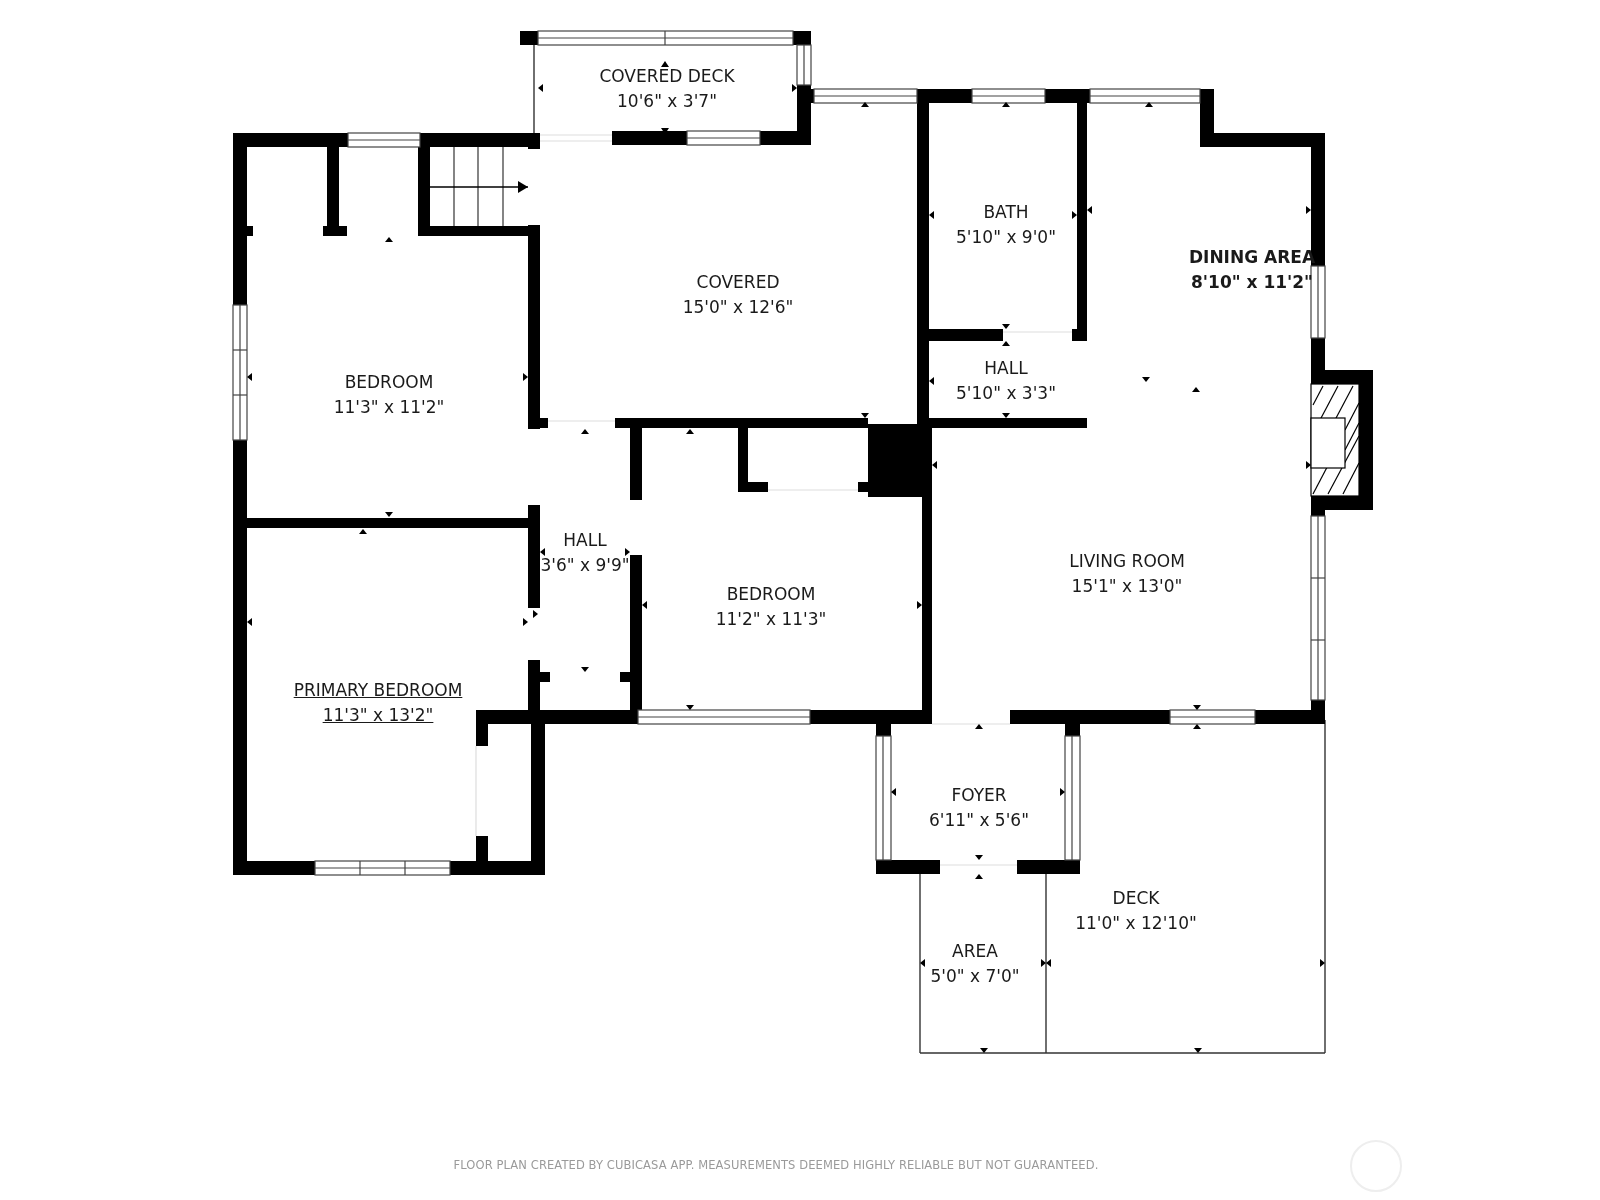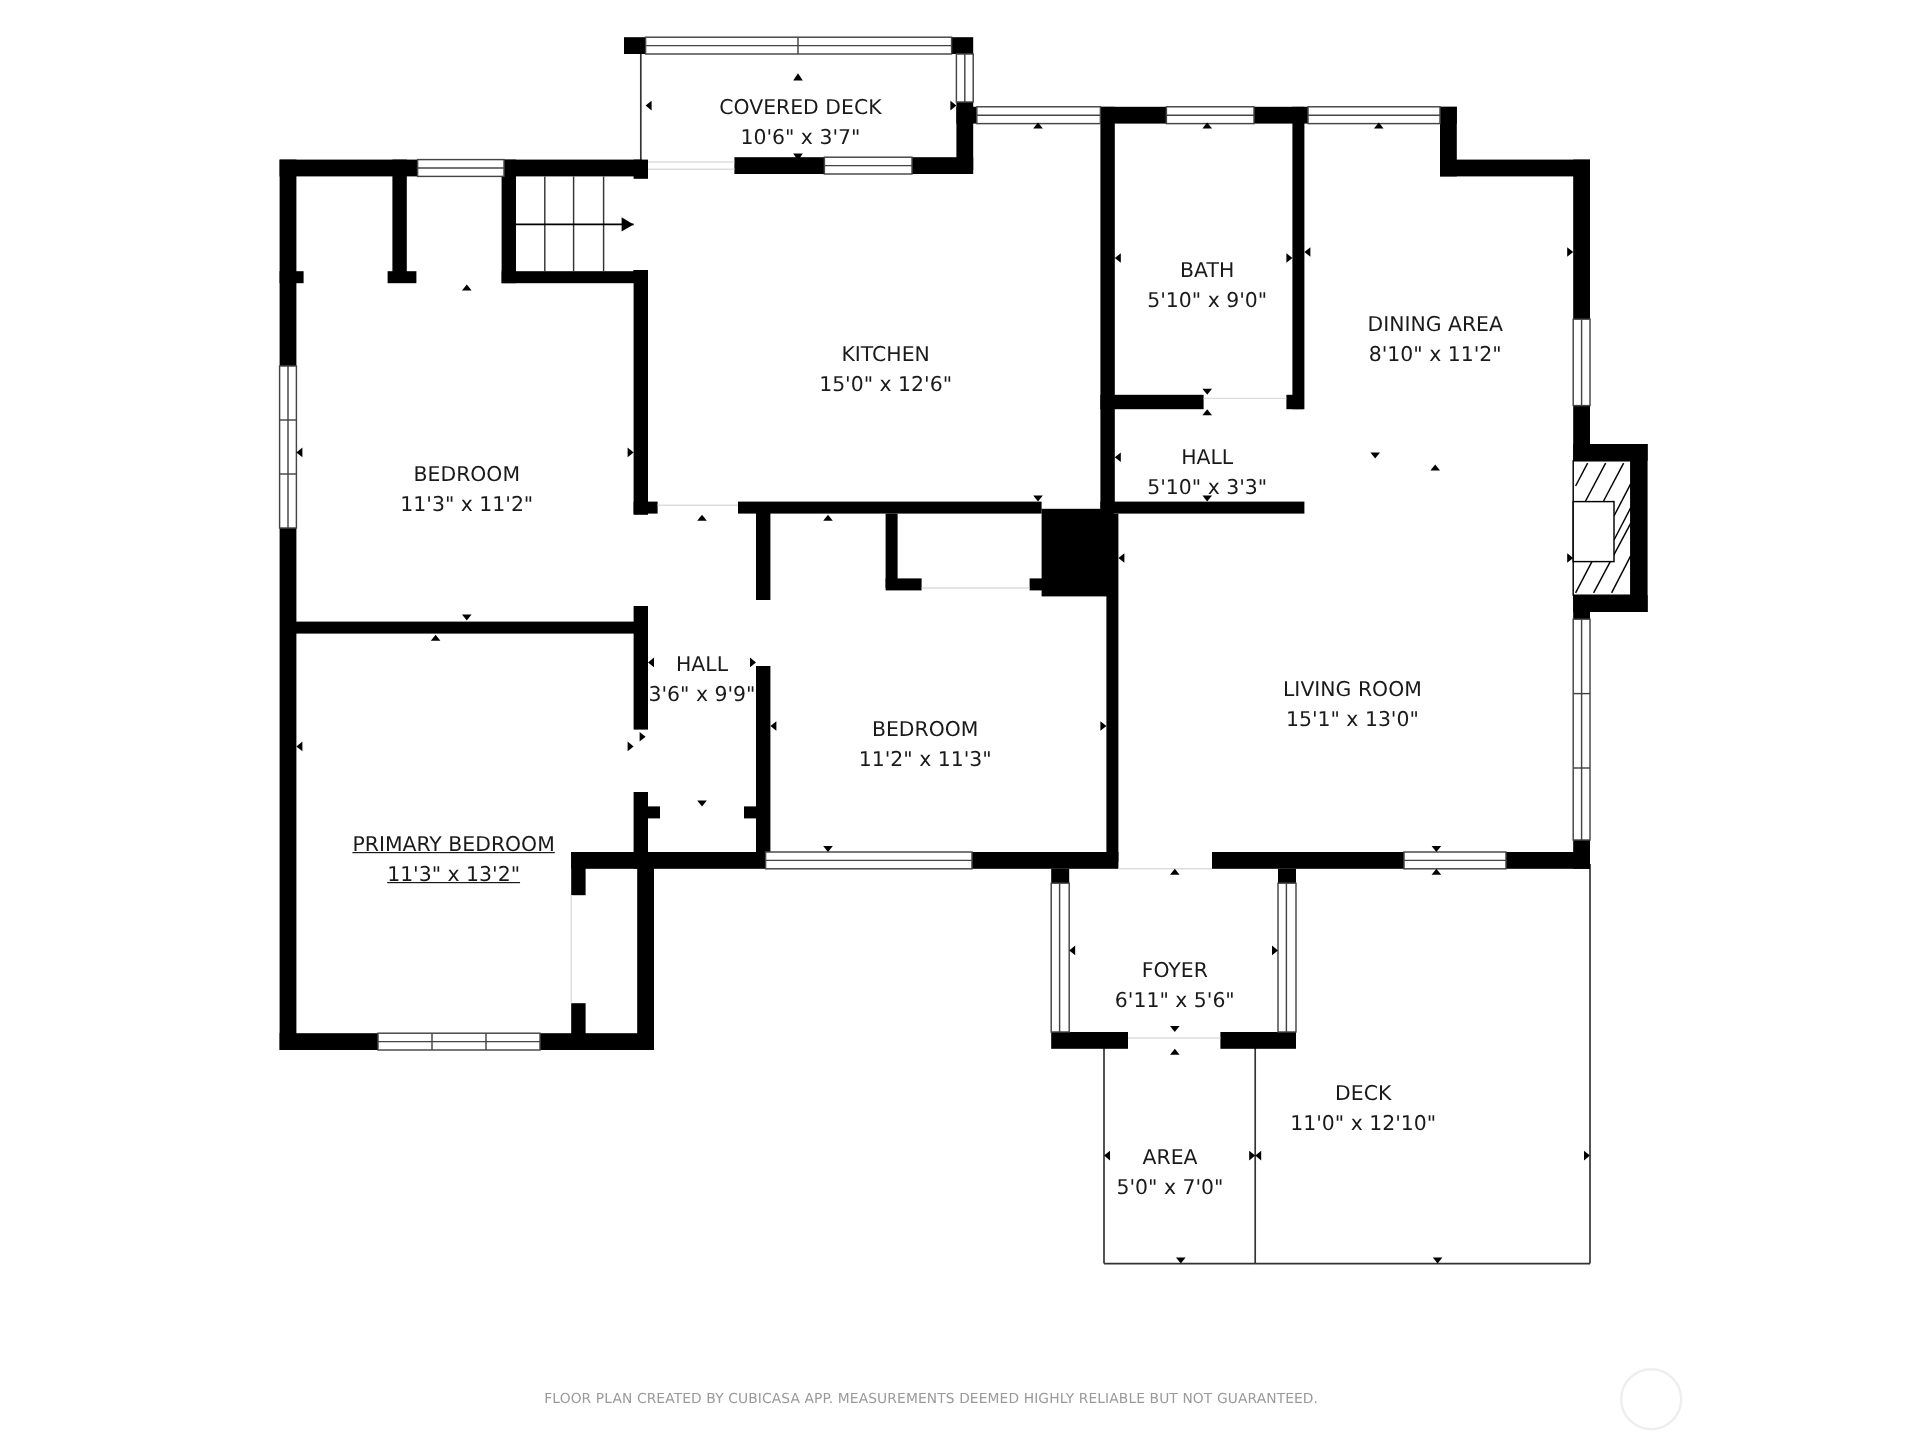--- a/index.html
+++ b/index.html
@@ -1,18 +1,18 @@
 <!DOCTYPE html>
 <html><head>
 <meta charset="utf-8">
 <style>
   html, body { margin: 0; padding: 0; background: #ffffff; }
   body { width: 1600px; height: 1200px; position: relative; overflow: hidden; font-family: "DejaVu Sans", sans-serif; }
   #plan { position: absolute; left: 0; top: 0; width: 1600px; height: 1200px; }
-  .room-label { position: absolute; text-align: center; color: #1a1a1a; font-size: 17px; line-height: 25px; transform: translateX(-50%); white-space: nowrap; font-family: "DejaVu Sans", sans-serif; margin-top: 14px; }
+  .room-label { position: absolute; text-align: center; color: #1a1a1a; font-size: 17px; line-height: 25px; transform: translateX(-50%); white-space: nowrap; font-family: "DejaVu Sans", sans-serif; }
   .footer { position: absolute; left: 0; width: 1552px; top: 1158px; text-align: center; font-size: 11.5px; color: #9a9a9a; letter-spacing: 0.1px; font-family: "DejaVu Sans", sans-serif; }
   .compass { position: absolute; left: 1350px; top: 1140px; width: 52px; height: 52px; border: 2px solid #eeeeee; border-radius: 50%; box-sizing: border-box; }
 </style>
 </head>
 <body>
 
 <svg id="plan" viewBox="0 0 1600 1200" xmlns="http://www.w3.org/2000/svg">
 
   <g fill="none" stroke="#333" stroke-width="1.4">
 
@@ -242,28 +242,28 @@
     <polygon points="1325,963 1320,959 1320,967"></polygon>
     <polygon points="538,614 533,610 533,618"></polygon>
   </g>
 </svg>
 
 <div class="room-label" style="left:667px;top:64px;">
   <div>COVERED DECK</div>
   <div>10'6" x 3'7"</div>
 </div>
 <div class="room-label" style="left:738px;top:270px;">
-  <div>KITCHEN</div>
+  <div>COVERED</div>
   <div>15'0" x 12'6"</div>
 </div>
 <div class="room-label" style="left:1006px;top:200px;">
   <div>BATH</div>
   <div>5'10" x 9'0"</div>
 </div>
-<div class="room-label" style="left:1196px;top:245px;">
+<div class="room-label" style="left:1252px;top:245px;font-weight:bold;">
   <div>DINING AREA</div>
   <div>8'10" x 11'2"</div>
 </div>
 <div class="room-label" style="left:1006px;top:356px;">
   <div>HALL</div>
   <div>5'10" x 3'3"</div>
 </div>
 <div class="room-label" style="left:389px;top:370px;">
   <div>BEDROOM</div>
   <div>11'3" x 11'2"</div>

